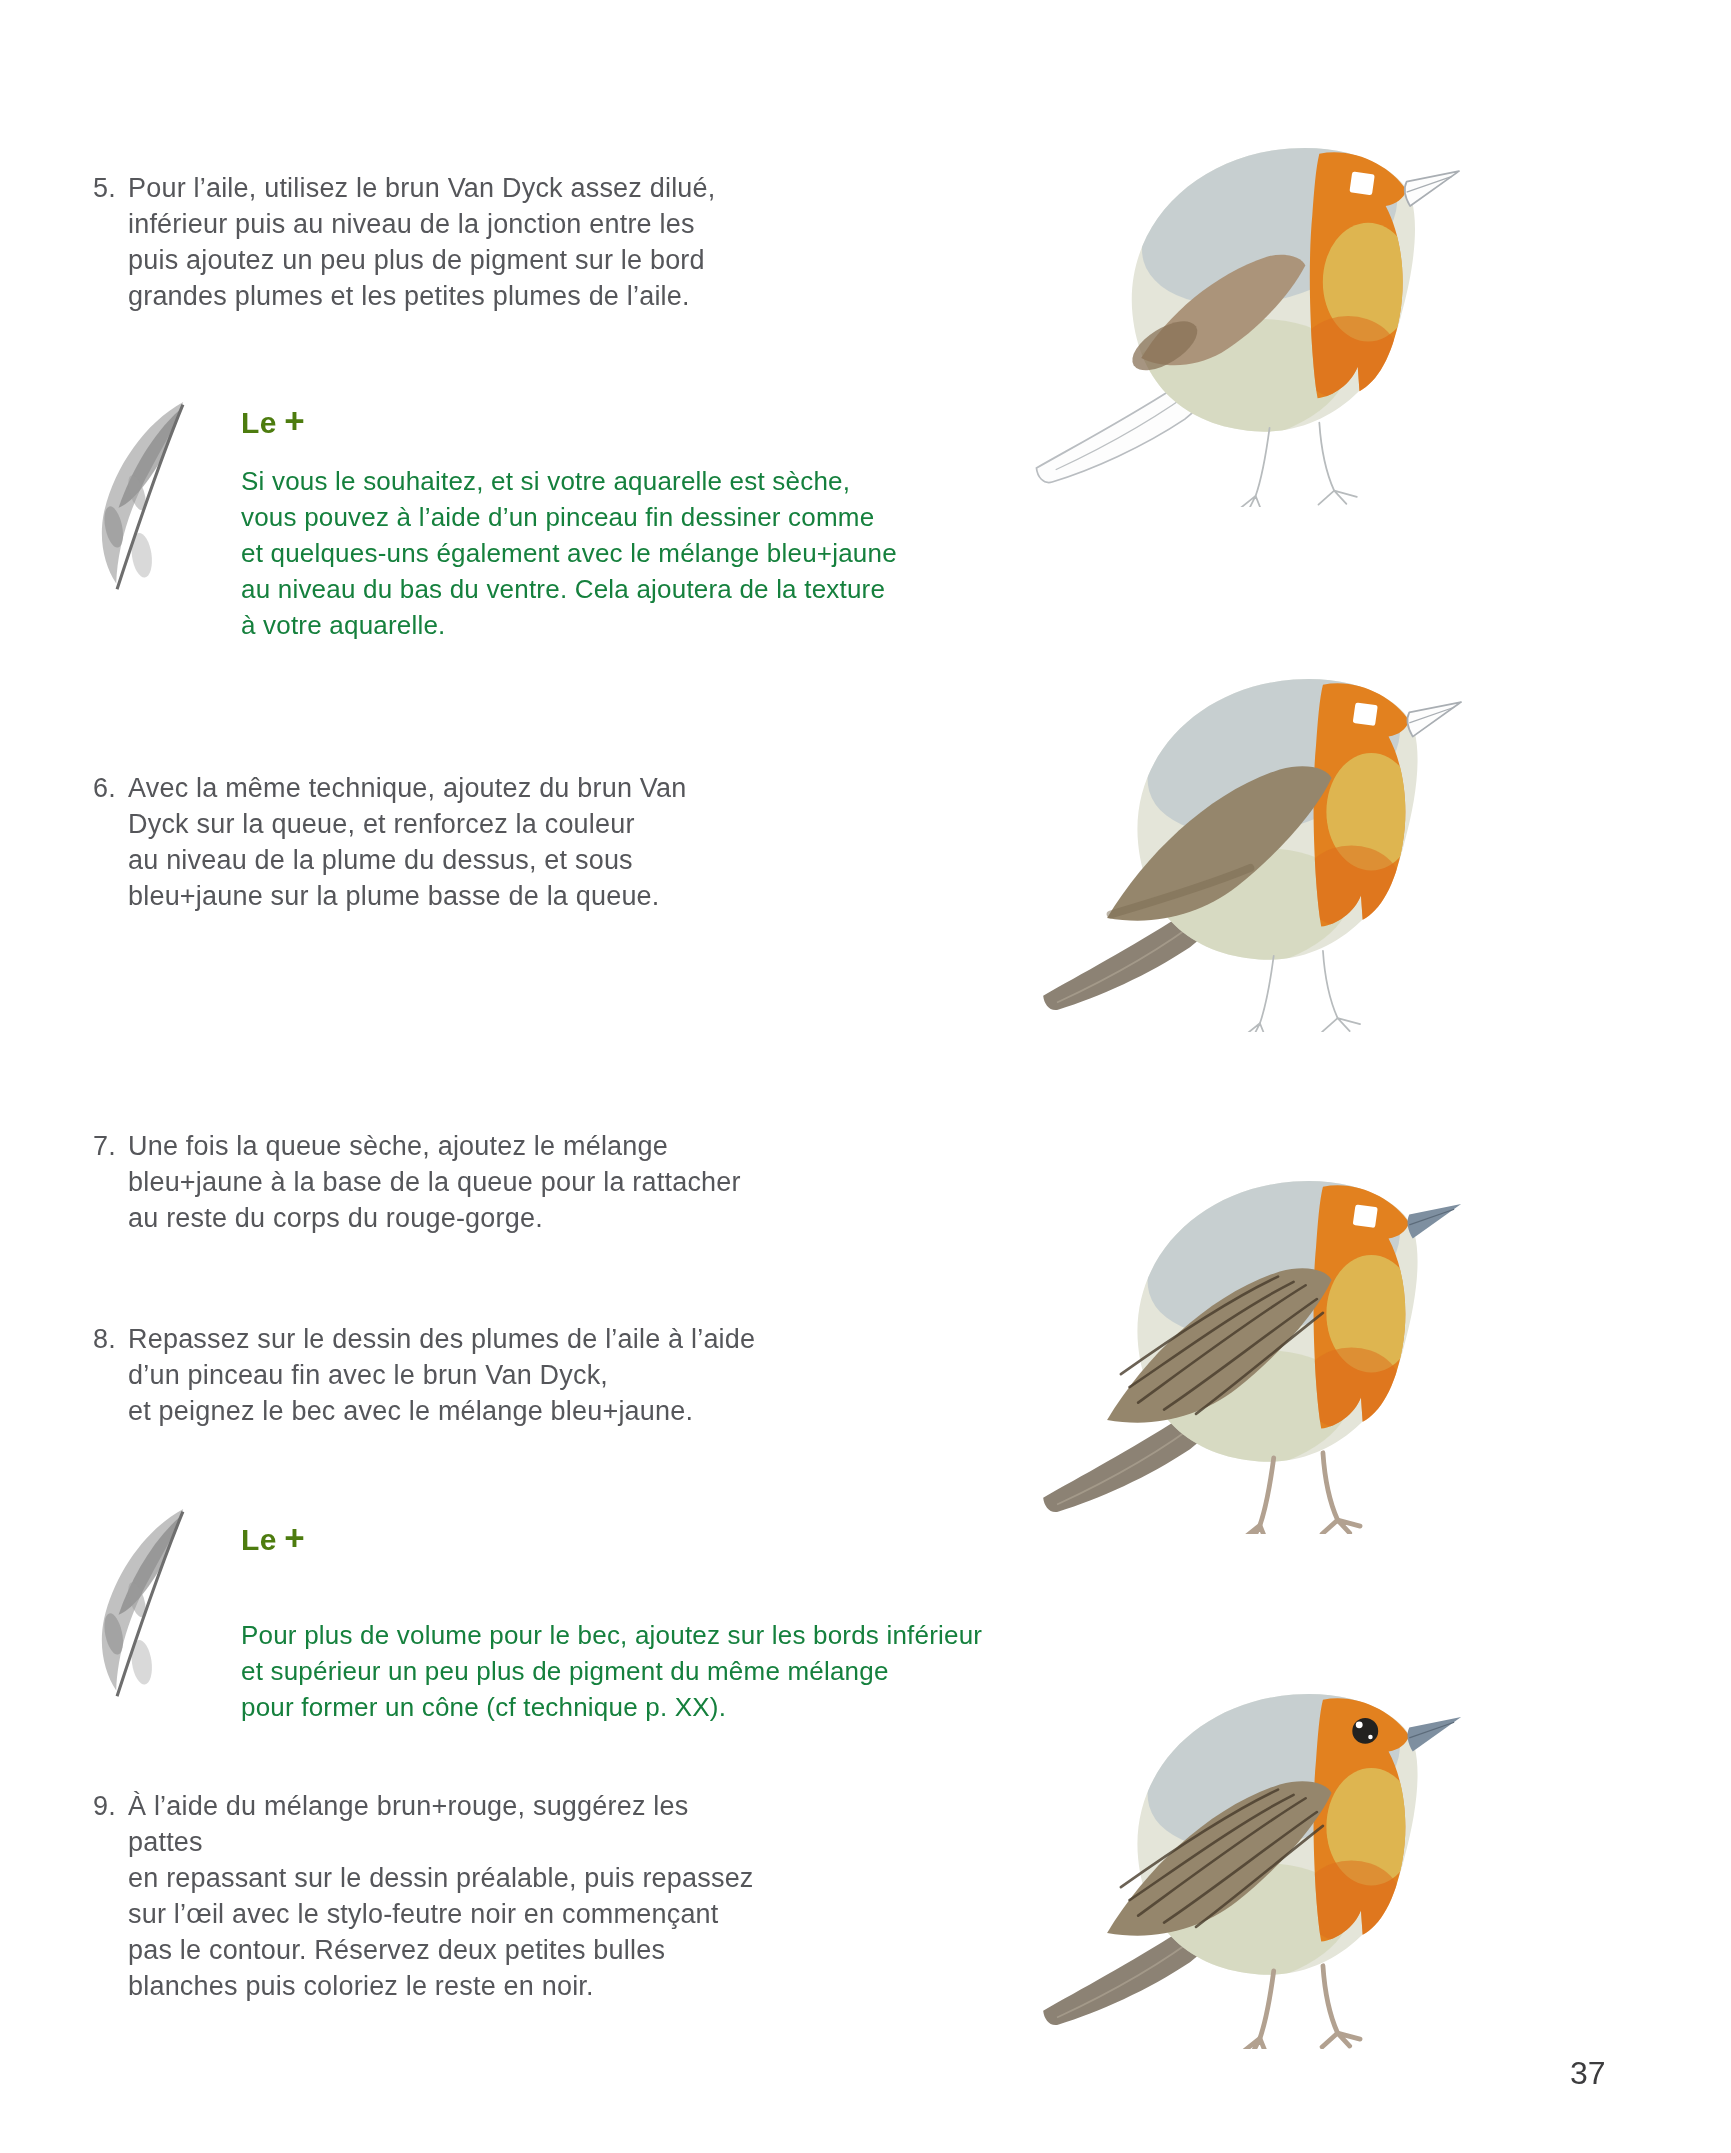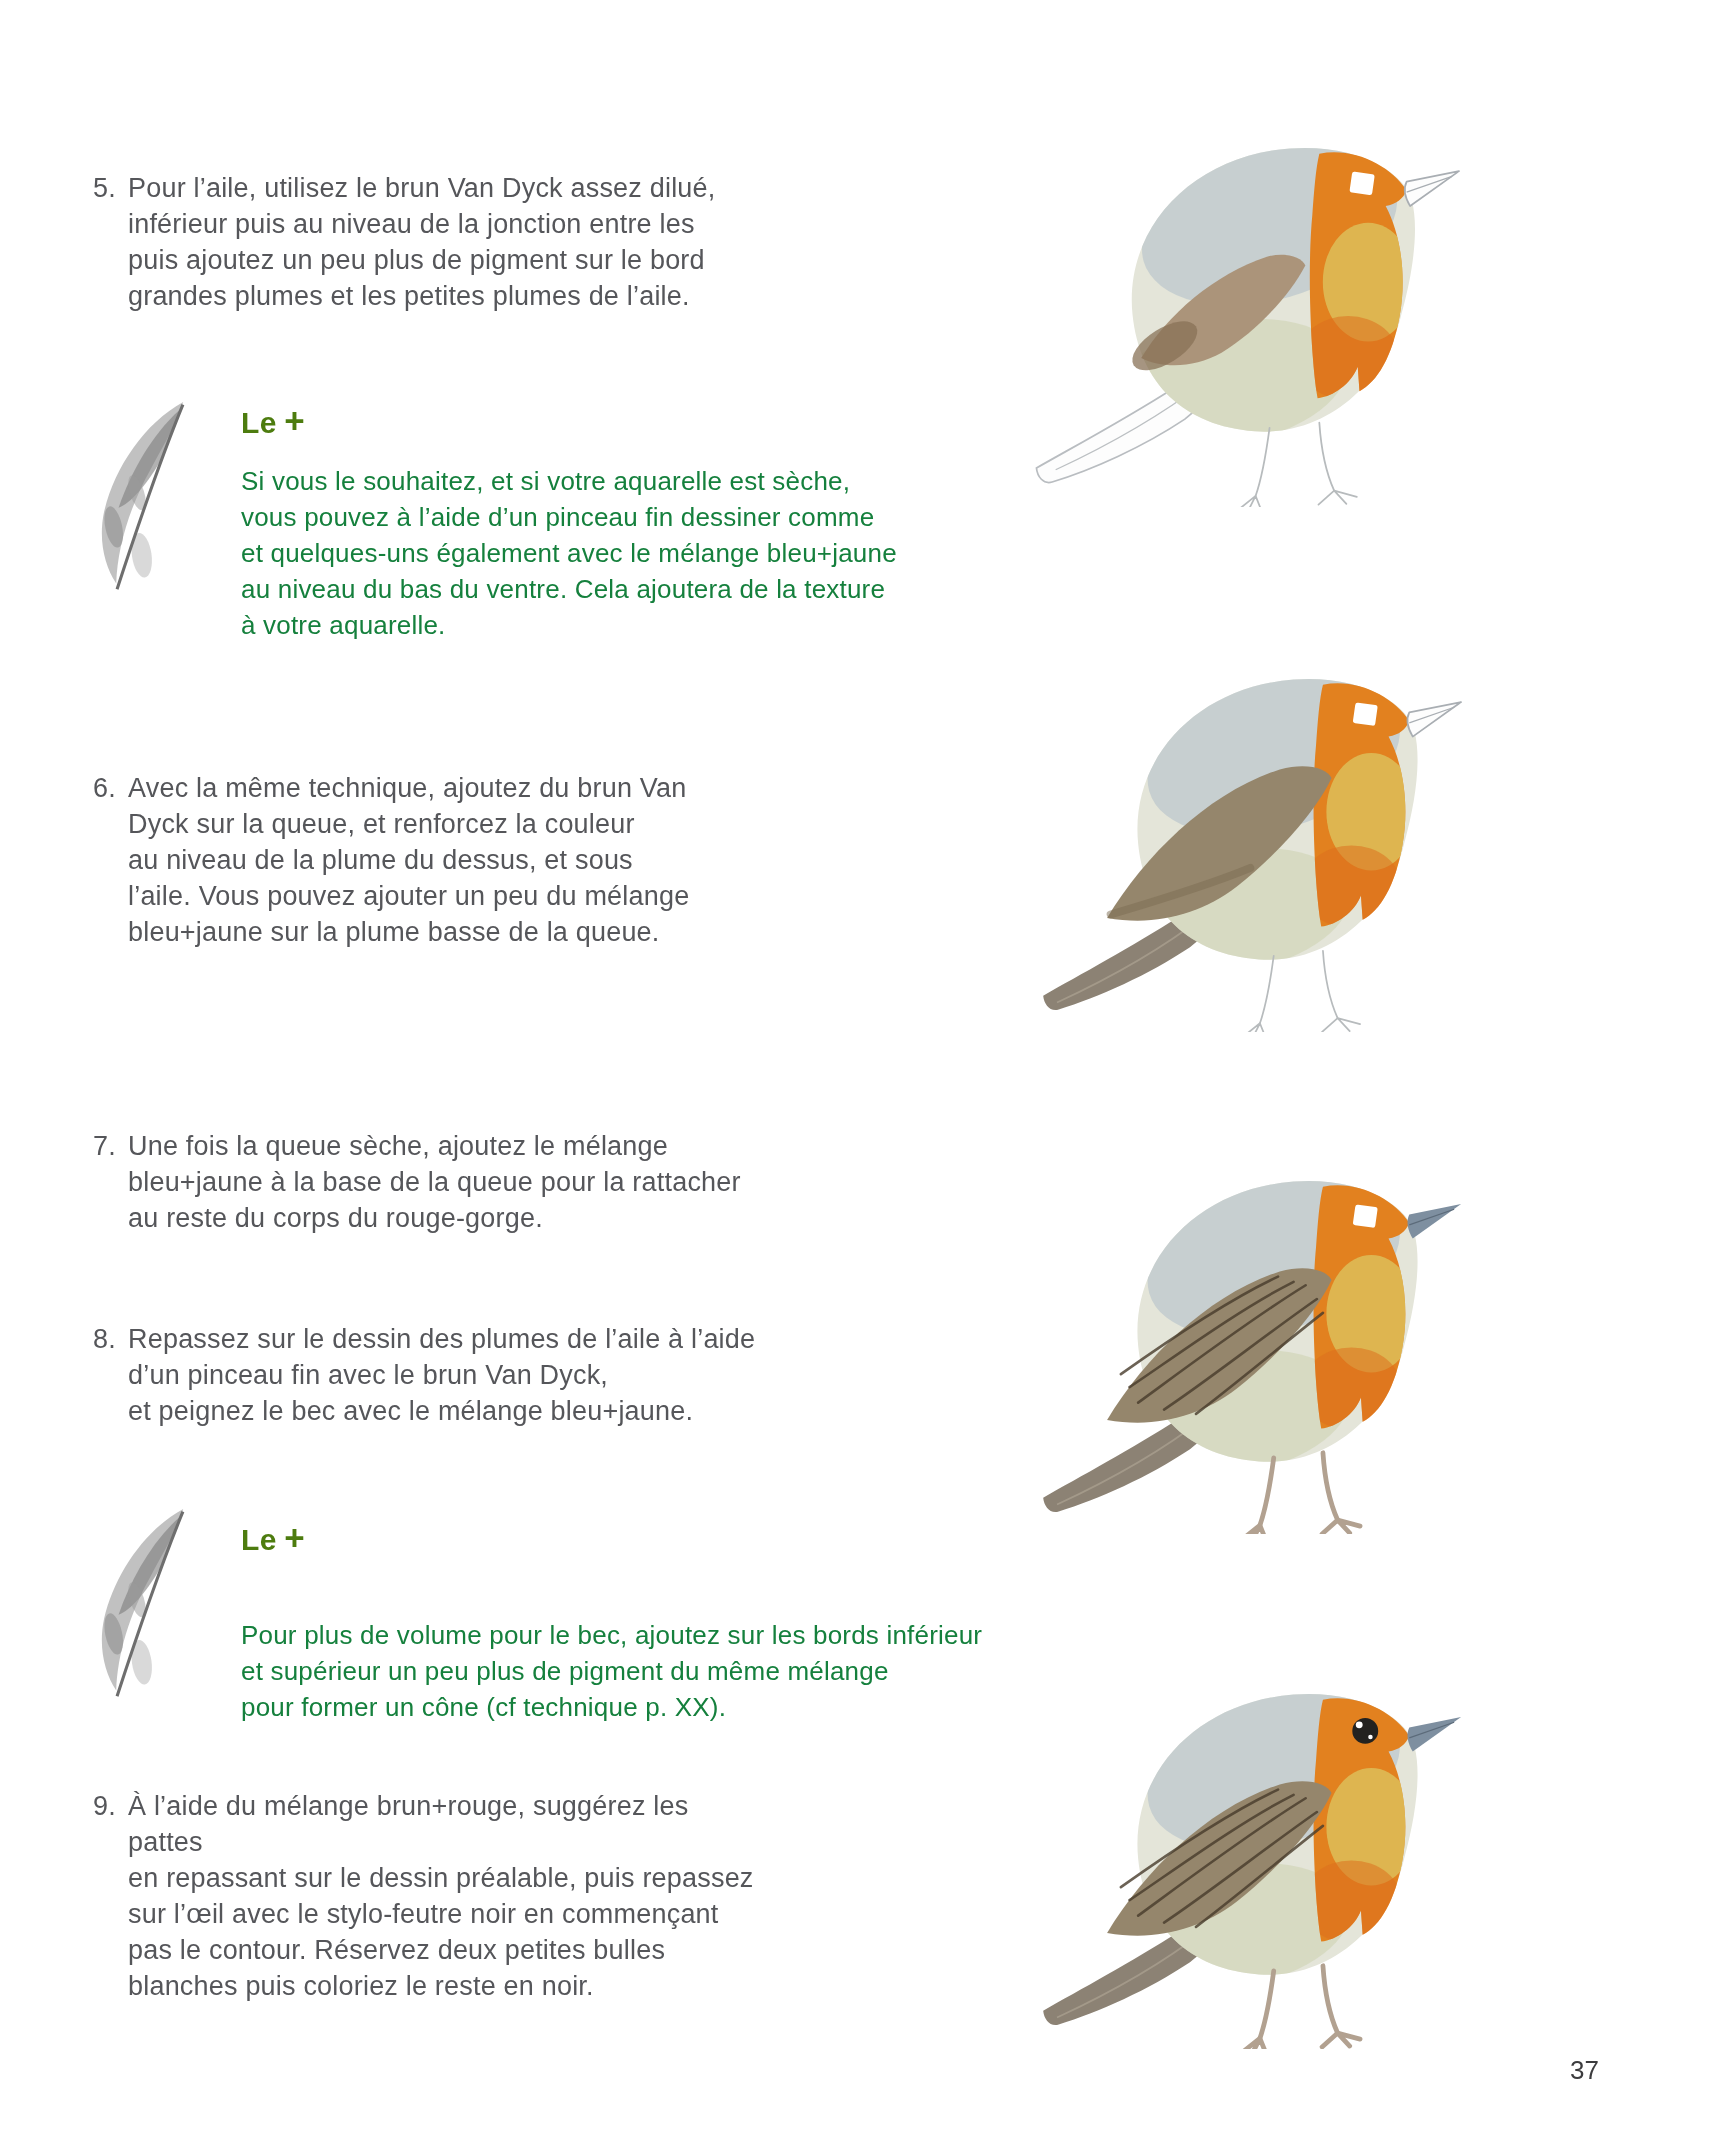--- a/index.html
+++ b/index.html
@@ -44,21 +44,21 @@
   }
   .feather{position:absolute;width:127px;height:210px;}
   .feather svg{width:100%;height:100%;}
   .bird{position:absolute;}
   .bird svg{width:100%;height:100%;display:block;}
   .page-number{
     position:absolute;
     left:1570px;
     top:2055px;
     color:#3c3c3e;
-    font-size:26px;
+    font-size:32px;
   }
   .defs-holder{position:absolute;width:0;height:0;overflow:hidden;}
 </style>
 </head>
 <body>
 
 <div id="page">
 
   <svg class="defs-holder" aria-hidden="true">
     <defs>
@@ -133,21 +133,20 @@
     <div>au niveau du bas du ventre. Cela ajoutera de la texture</div>
     <div>à votre aquarelle.</div>
   </div>
 
   <div class="step" style="left:93px; top:770px;">
     <span class="step-num">6.</span>
     <div class="step-lines">
       <div>Avec la même technique, ajoutez du brun Van</div>
       <div>Dyck sur la queue, et renforcez la couleur</div>
       <div>au niveau de la plume du dessus, et sous</div>
-      <div>l’aile. Vous pouvez ajouter un peu du mélange</div>
       <div>bleu+jaune sur la plume basse de la queue.</div>
     </div>
   </div>
 
   <div class="step" style="left:93px; top:1128px;">
     <span class="step-num">7.</span>
     <div class="step-lines">
       <div>Une fois la queue sèche, ajoutez le mélange</div>
       <div>bleu+jaune à la base de la queue pour la rattacher</div>
       <div>au reste du corps du rouge-gorge.</div>

